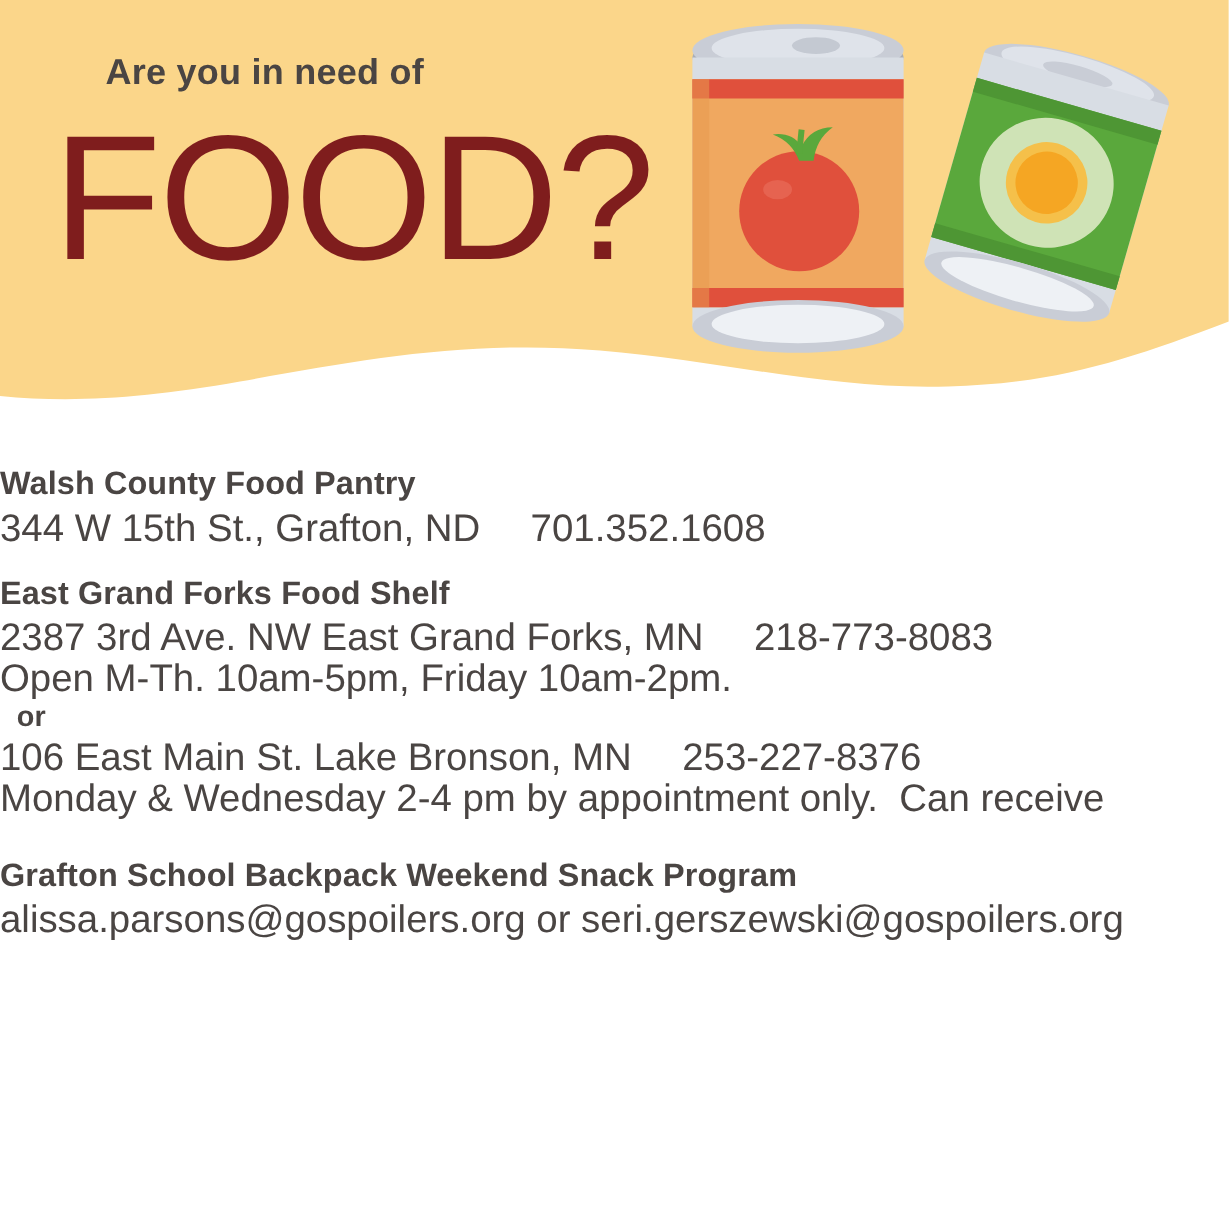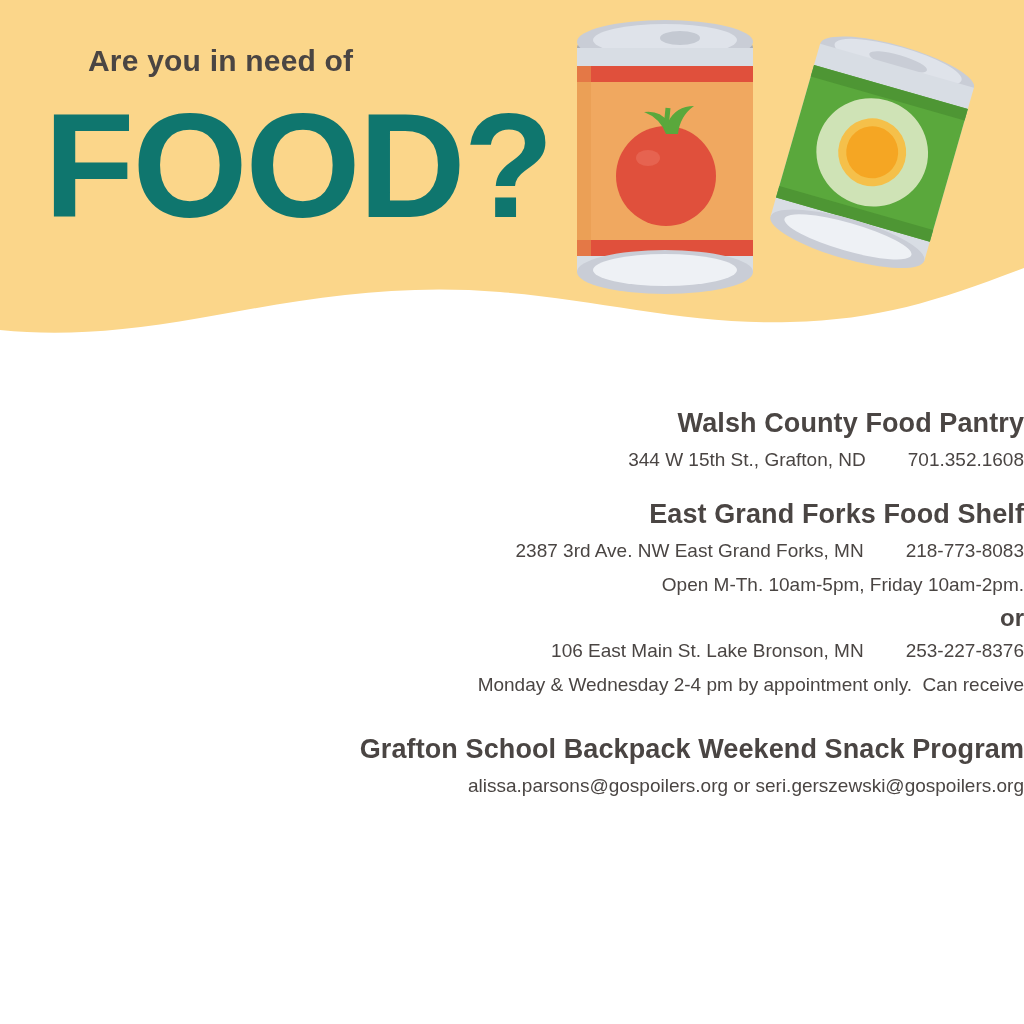--- a/index.html
+++ b/index.html
@@ -46,55 +46,54 @@
     font-weight: bold;
     color: #4a4543;
     letter-spacing: 0.2px;
   }
   #headline {
     position: absolute;
     left: 44px;
     top: 92px;
     font-size: 148px;
     line-height: 148px;
-    font-weight: bold;
-    color: #0f766e;
+    font-weight: normal;
+    color: #7f1d1d;
     letter-spacing: -2px;
   }
 
   
   #cans {
     position: absolute;
     left: 540px;
     top: 0px;
     width: 480px;
     height: 330px;
   }
 
   
   #content {
     position: absolute;
     left: 0;
     top: 388px;
     width: 1024px;
-    text-align: right;
-    margin-top: 20px;
+    text-align: left;
   }
   .block {
     margin-bottom: 22px;
   }
   .block-title {
     font-size: 27px;
     font-weight: bold;
     color: #4a4543;
     margin-bottom: 4px;
     letter-spacing: 0.1px;
   }
   .line {
-    font-size: 19px;
+    font-size: 32px;
     line-height: 34px;
     color: #4a4543;
     white-space: pre;
   }
   .line .phone {
     margin-left: 42px;
   }
   .or-line {
     font-size: 24px;
     font-weight: bold;

